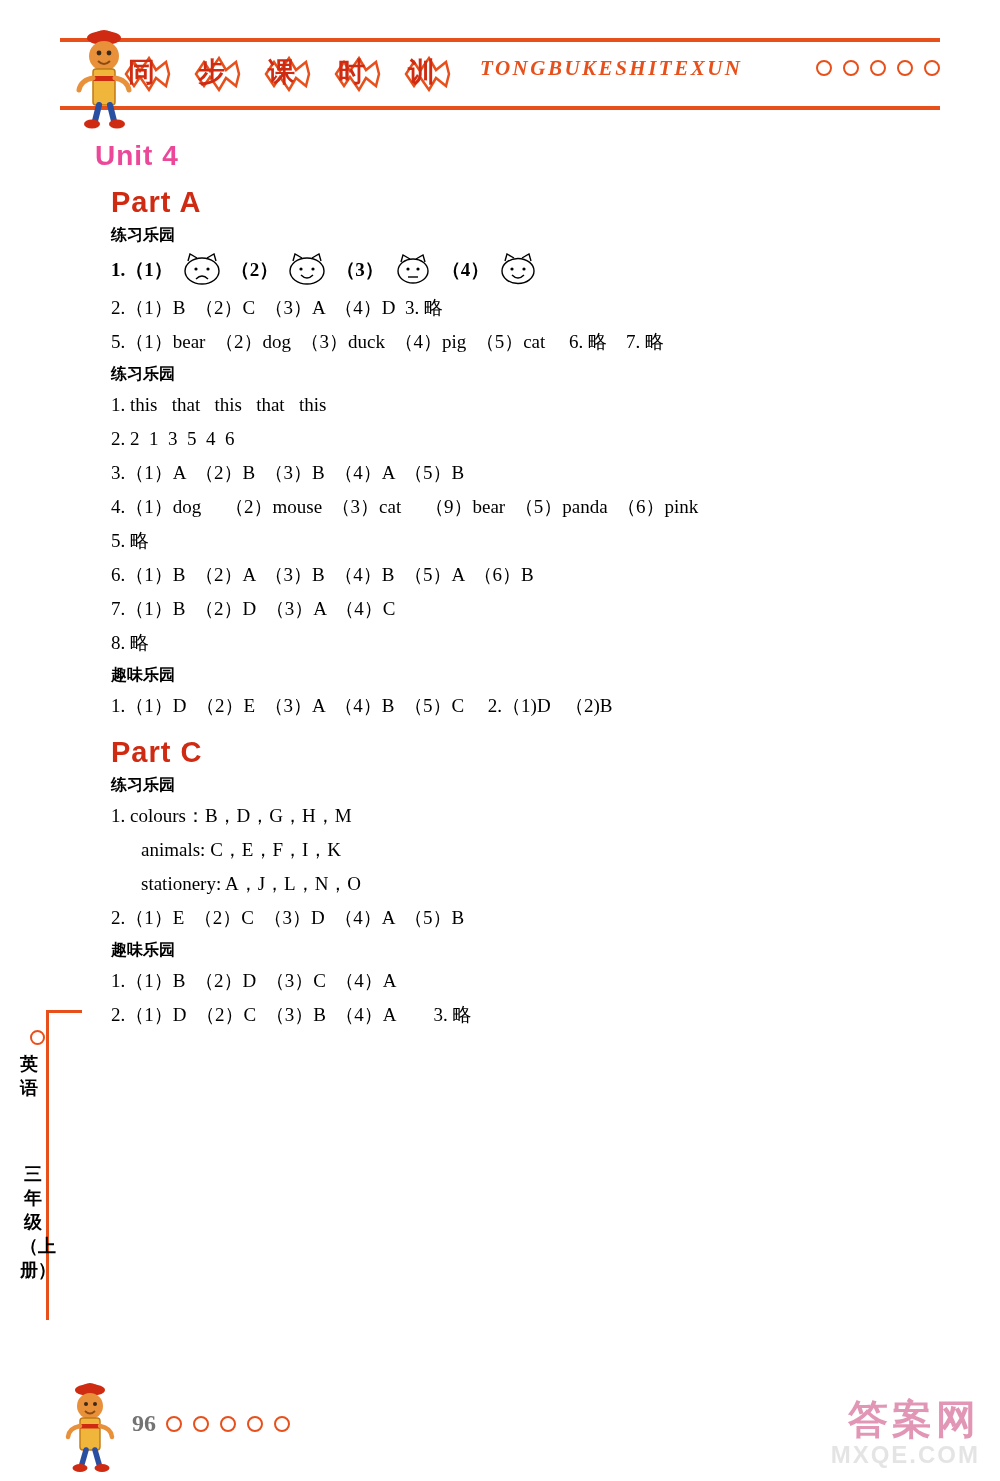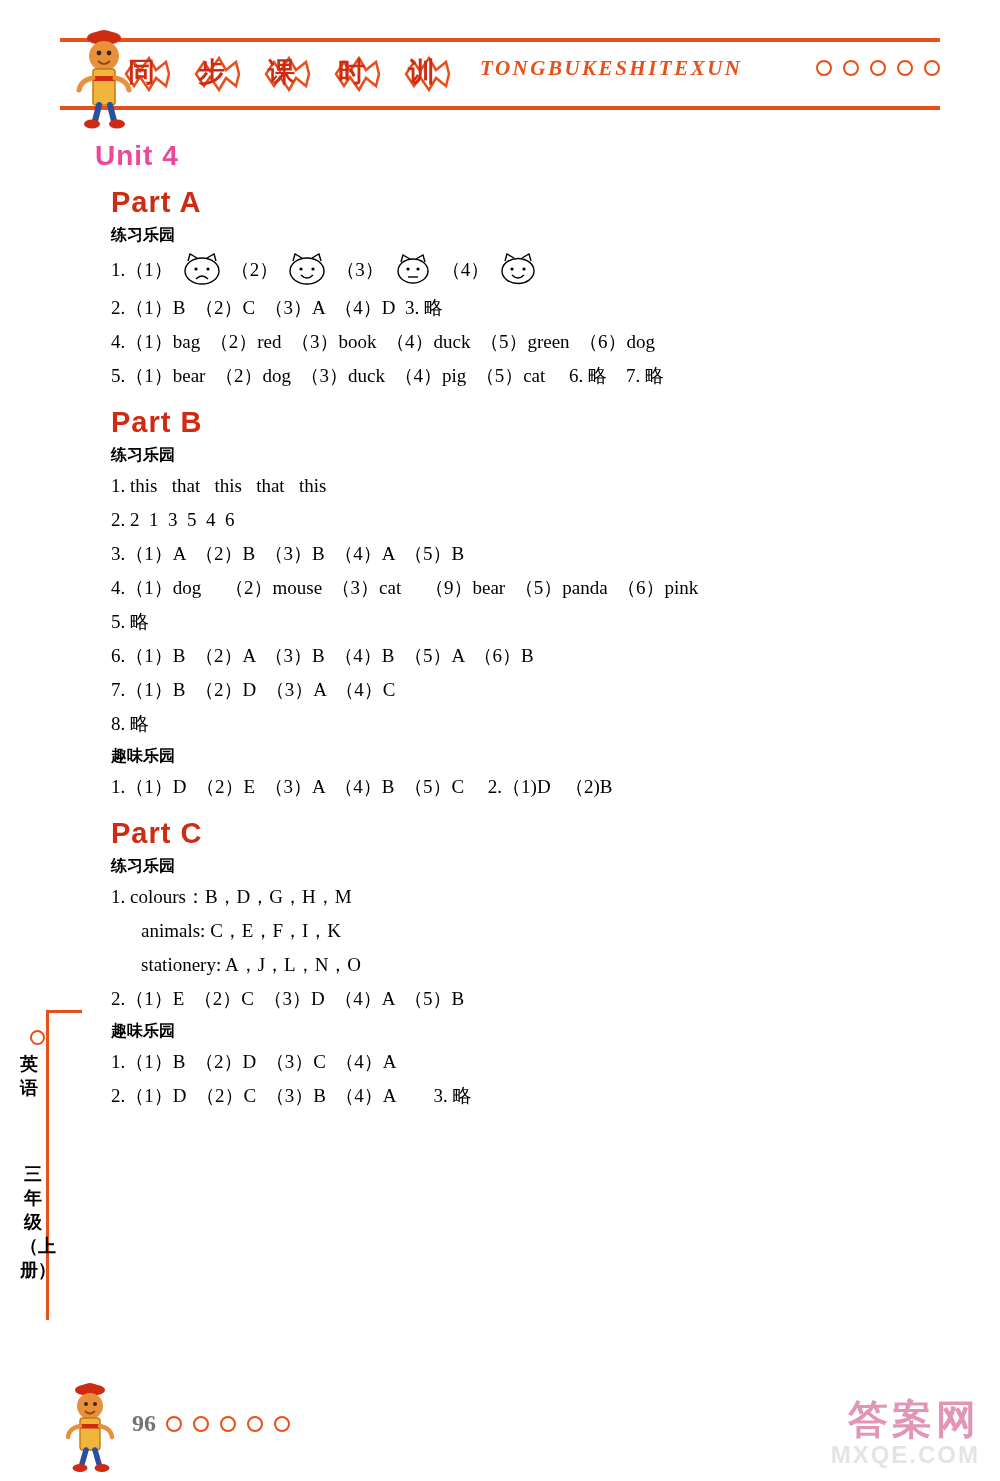--- a/index.html
+++ b/index.html
@@ -131,20 +131,21 @@
   .faces-row {
     display: flex;
     align-items: center;
     margin: 2px 0 2px 16px;
     height: 40px;
     font-family: "Liberation Serif", serif;
     font-size: 19px;
   }
   .faces-row .lead {
     white-space: pre;
+    font-weight: bold;
   }
   .face {
     width: 46px;
     height: 34px;
     margin: 0 6px;
   }
 
   
   .side-tab {
     position: absolute;
@@ -366,24 +367,22 @@
         <path d="M10 8 l2 -7 l7 4" fill="none" stroke="#000" stroke-width="1.4"></path>
         <path d="M36 8 l-2 -7 l-7 4" fill="none" stroke="#000" stroke-width="1.4"></path>
         <circle cx="17" cy="16" r="1.6" fill="#000"></circle>
         <circle cx="29" cy="16" r="1.6" fill="#000"></circle>
         <path d="M17 22 q6 6 12 0" fill="none" stroke="#000" stroke-width="1.4"></path>
       </svg>
     </span>
   </div>
 
   <div class="line">2.（1）B  （2）C  （3）A  （4）D  3. 略</div>
-  <div class="line">4.（1）bag  （2）red  （3）book  （4）duck  （5）green  （6）dog</div>
   <div class="line">5.（1）bear  （2）dog  （3）duck  （4）pig  （5）cat     6. 略    7. 略</div>
 
-  <h2 class="part-title">Part B</h2>
   <div class="sec-label">练习乐园</div>
   <div class="line">1. this   that   this   that   this</div>
   <div class="line">2. 2  1  3  5  4  6</div>
   <div class="line">3.（1）A  （2）B  （3）B  （4）A  （5）B</div>
   <div class="line">4.（1）dog     （2）mouse  （3）cat     （9）bear  （5）panda  （6）pink</div>
   <div class="line">5. 略</div>
   <div class="line">6.（1）B  （2）A  （3）B  （4）B  （5）A  （6）B</div>
   <div class="line">7.（1）B  （2）D  （3）A  （4）C</div>
   <div class="line">8. 略</div>
   <div class="sec-label">趣味乐园</div>

